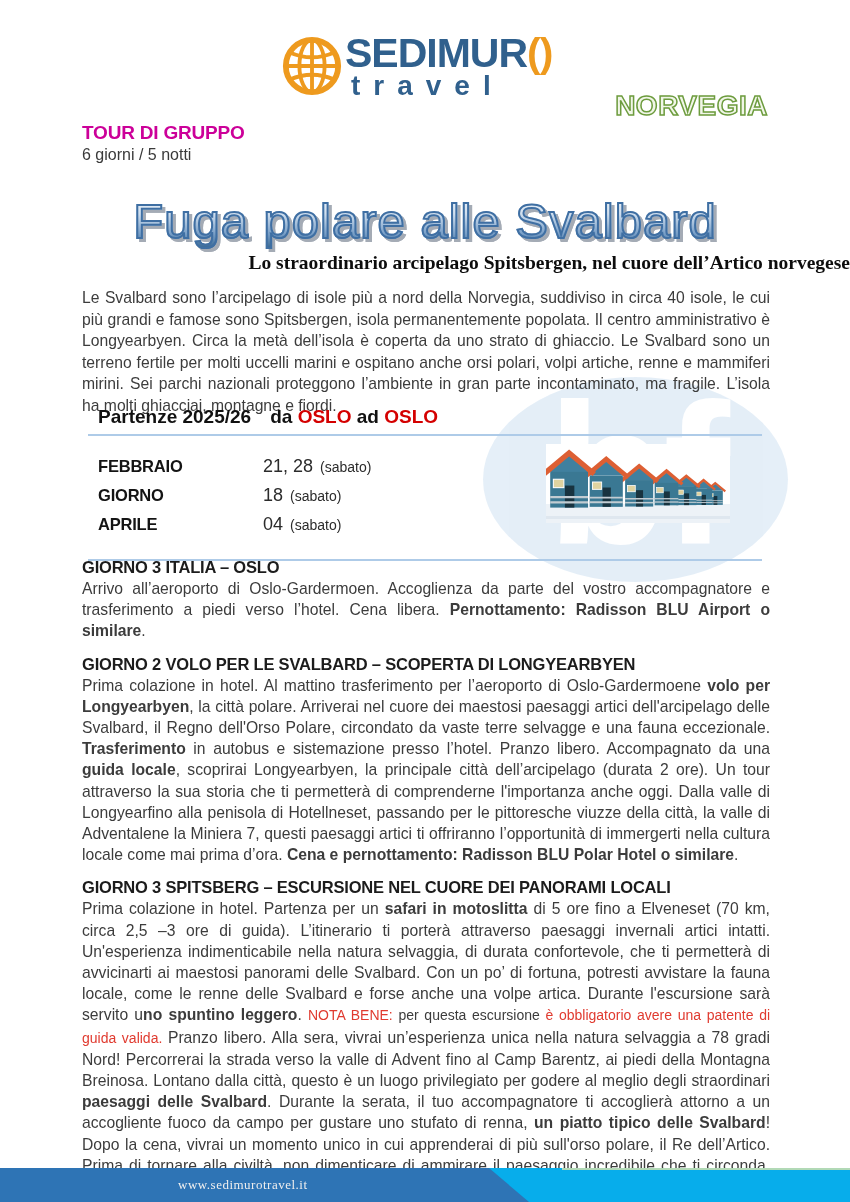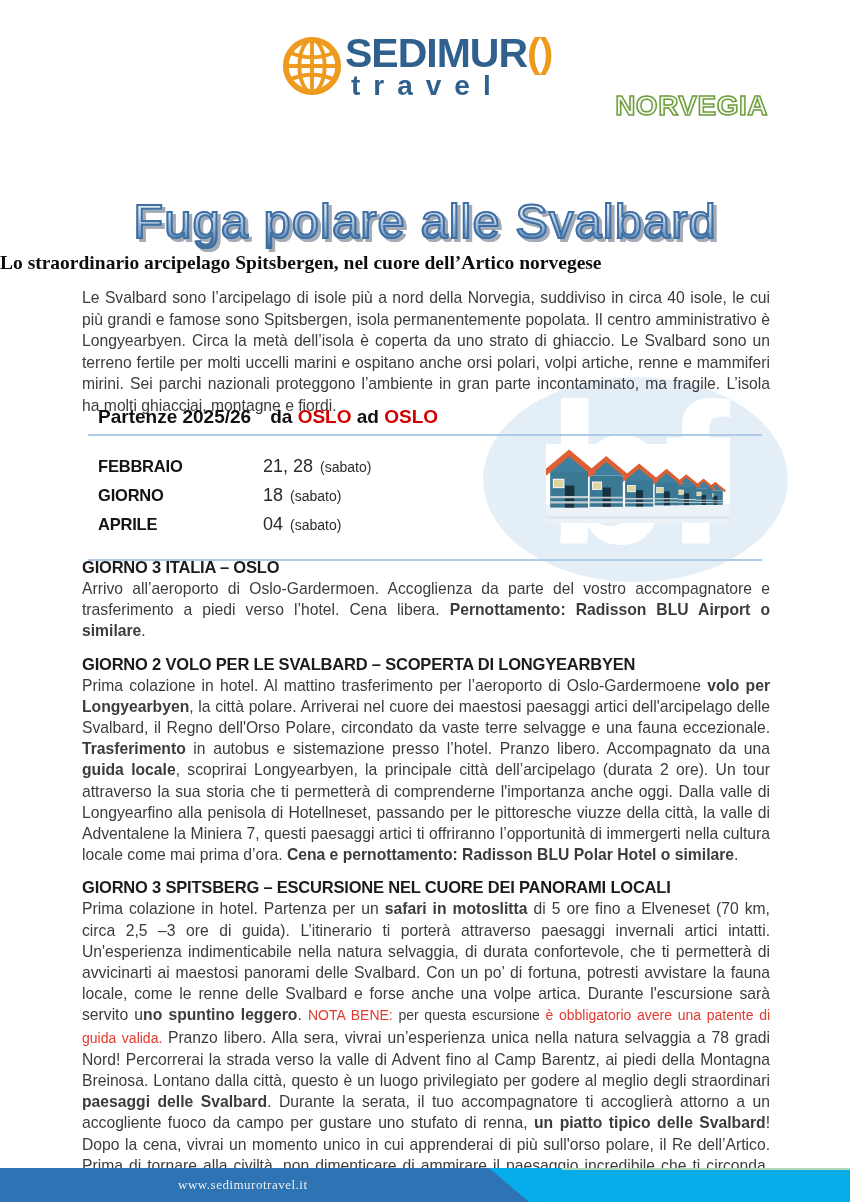--- a/index.html
+++ b/index.html
@@ -41,21 +41,21 @@
     position:absolute;left:0;top:193px;width:100%;text-align:center;z-index:2;
     font-size:49px;font-weight:400;letter-spacing:1px;
     color:#8aabce;
     background:linear-gradient(180deg,#f6fafd 0%,#cfdeee 38%,#7aa0c8 72%,#35658f 100%);
     -webkit-background-clip:text;background-clip:text;
     -webkit-text-fill-color:transparent;
     -webkit-text-stroke:2px #3f6fa3;
     filter:drop-shadow(3px 3px 0 rgba(125,135,150,.7));
   }
   .subtitle{
-    position:absolute;left:0;top:252px;width:100%;text-align:left;z-index:2;
+    position:absolute;left:0;top:252px;width:100%;text-align:right;z-index:2;
     font-family:"Liberation Serif",serif;font-weight:bold;font-size:19.5px;color:#0d0d0d;
   }
   
   .intro{
     position:absolute;left:82px;top:287px;width:688px;z-index:2;
     font-size:15.7px;line-height:21.6px;text-align:justify;color:#3c3c3c;
   }
   
   .departures{position:absolute;left:88px;top:406px;width:674px;z-index:2;}
   .dep-head{display:flex;align-items:baseline;padding-left:10px;
@@ -107,20 +107,24 @@
         <path d="M9 18 Q32 28 55 18" fill="none" stroke="#ee9a1e" stroke-width="4"></path>
         <path d="M9 46 Q32 36 55 46" fill="none" stroke="#ee9a1e" stroke-width="4"></path>
       </svg>
     </span>
     <div class="brand-line"><span>SEDIMUR</span><span class="parens">()</span></div>
     <div class="brand-sub">travel</div>
   </div>
 
   <div class="norvegia">NORVEGIA</div>
 
+  <div class="tour-block">
+    <div class="tour-type">TOUR DI GRUPPO</div>
+    <div class="tour-duration">6 giorni / 5 notti</div>
+  </div>
 
   <div class="title">Fuga polare alle Svalbard</div>
   <div class="subtitle">Lo straordinario arcipelago Spitsbergen, nel cuore dell’Artico norvegese</div>
 
   <div class="intro">Le Svalbard sono l’arcipelago di isole più a nord della Norvegia, suddiviso in circa 40 isole, le cui più grandi e famose sono Spitsbergen, isola permanentemente popolata. Il centro amministrativo è Longyearbyen. Circa la metà dell’isola è coperta da uno strato di ghiaccio. Le Svalbard sono un terreno fertile per molti uccelli marini e ospitano anche orsi polari, volpi artiche, renne e mammiferi mirini. Sei parchi nazionali proteggono l’ambiente in gran parte incontaminato, ma fragile. L’isola ha molti ghiacciai, montagne e fiordi.</div>
 
   <div class="departures">
     <div class="dep-head">
       <span>Partenze 2025/26</span>
       <span class="dep-route"><span>da </span><span class="seg-red">OSLO</span><span> ad </span><span class="seg-red">OSLO</span></span>

